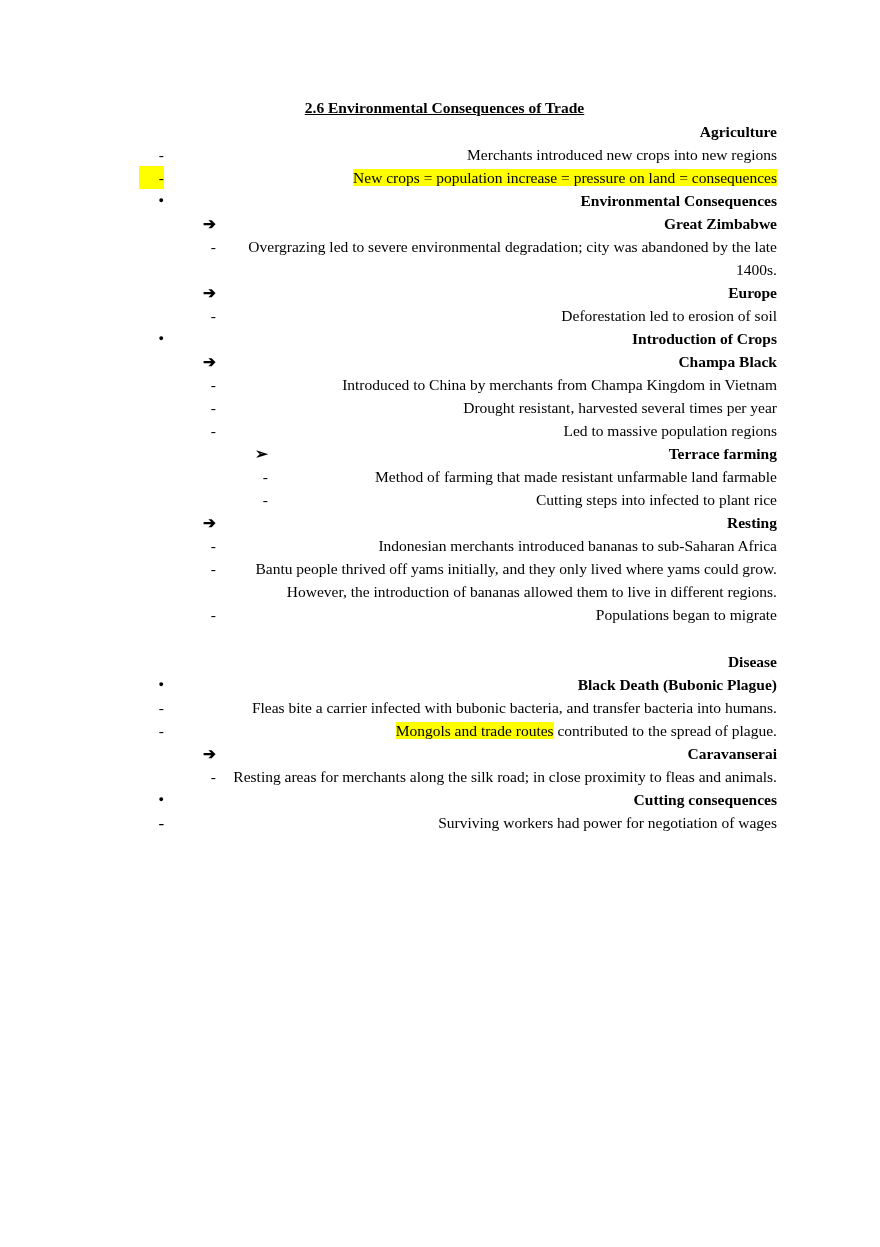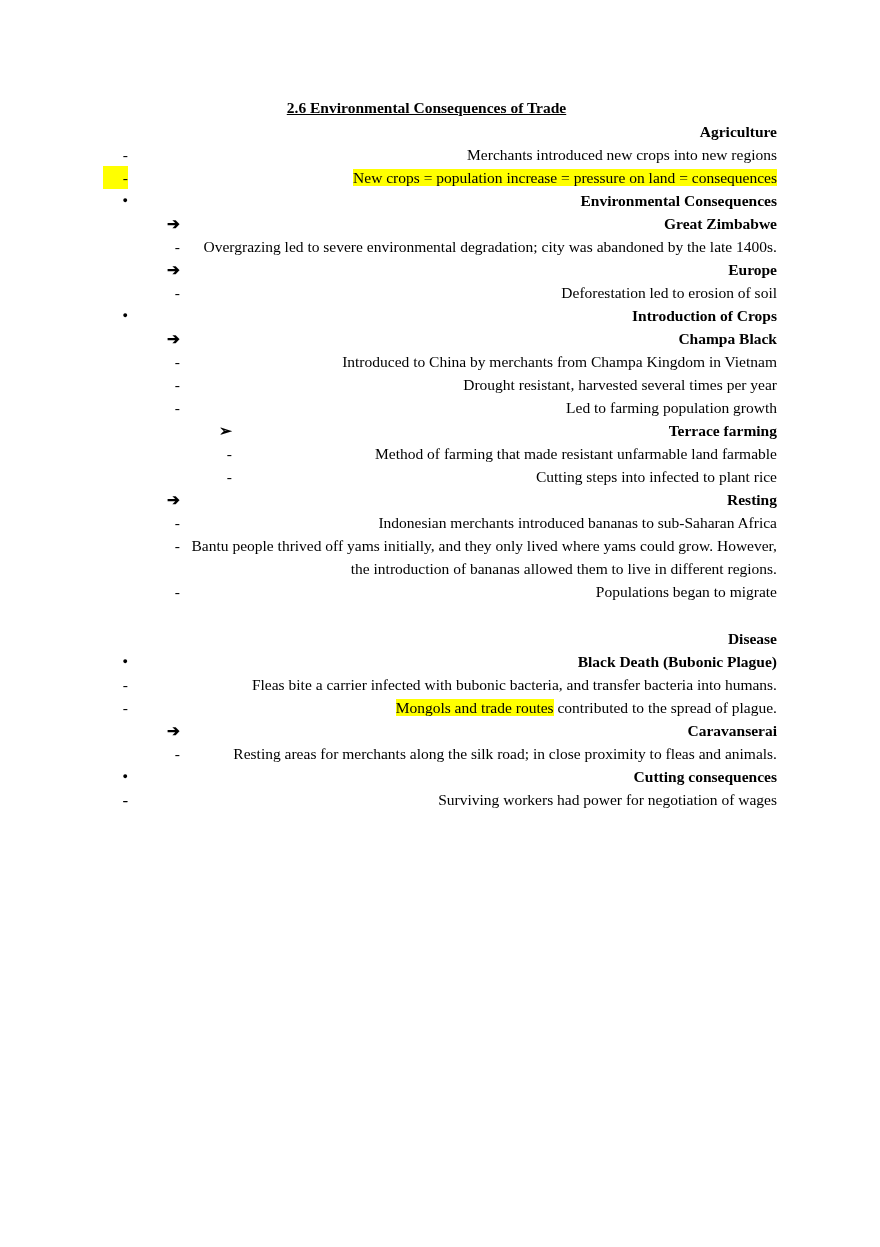--- a/index.html
+++ b/index.html
@@ -8,21 +8,21 @@
     width: 880px;
     height: 1247px;
     font-family: "Liberation Serif", serif;
     font-size: 15.5px;
     color: #000000;
     overflow: hidden;
   }
   .page {
     width: 880px;
     height: 1247px;
-    padding: 96px 103px 40px 76px;
+    padding: 96px 103px 40px 112px;
   }
   .title {
     text-align: center;
     font-weight: bold;
     text-decoration: underline;
     line-height: 24px;
   }
   .line {
     position: relative;
     line-height: 23px;
@@ -55,21 +55,21 @@
       <div class="line" style="padding-left: 52px;"><span class="marker dash hl" style="left: 27px;">-</span><span><span class="hl">New crops = population increase = pressure on land = consequences</span></span></div>
       <div class="line" style="padding-left: 52px;"><span class="marker disc bold" style="left: 27px;">●</span><span class="bold"><span>Environmental Consequences</span></span></div>
       <div class="line" style="padding-left: 104px;"><span class="marker arrow bold" style="left: 79px;">➔</span><span class="bold"><span>Great Zimbabwe</span></span></div>
       <div class="line" style="padding-left: 104px;"><span class="marker dash" style="left: 79px;">-</span><span><span>Overgrazing led to severe environmental degradation; city was abandoned by the late 1400s.</span></span></div>
       <div class="line" style="padding-left: 104px;"><span class="marker arrow bold" style="left: 79px;">➔</span><span class="bold"><span>Europe</span></span></div>
       <div class="line" style="padding-left: 104px;"><span class="marker dash" style="left: 79px;">-</span><span><span>Deforestation led to erosion of soil</span></span></div>
       <div class="line" style="padding-left: 52px;"><span class="marker disc bold" style="left: 27px;">●</span><span class="bold"><span>Introduction of Crops</span></span></div>
       <div class="line" style="padding-left: 104px;"><span class="marker arrow bold" style="left: 79px;">➔</span><span class="bold"><span>Champa Black</span></span></div>
       <div class="line" style="padding-left: 104px;"><span class="marker dash" style="left: 79px;">-</span><span><span>Introduced to China by merchants from Champa Kingdom in Vietnam</span></span></div>
       <div class="line" style="padding-left: 104px;"><span class="marker dash" style="left: 79px;">-</span><span><span>Drought resistant, harvested several times per year</span></span></div>
-      <div class="line" style="padding-left: 104px;"><span class="marker dash" style="left: 79px;">-</span><span><span>Led to farming population growth</span></span></div>
+      <div class="line" style="padding-left: 104px;"><span class="marker dash" style="left: 79px;">-</span><span><span>Led to massive population regions</span></span></div>
       <div class="line" style="padding-left: 156px;"><span class="marker chevron bold" style="left: 131px;">➢</span><span class="bold"><span>Terrace farming</span></span></div>
       <div class="line" style="padding-left: 156px;"><span class="marker dash" style="left: 131px;">-</span><span><span>Method of farming that made resistant unfarmable land farmable</span></span></div>
       <div class="line" style="padding-left: 156px;"><span class="marker dash" style="left: 131px;">-</span><span><span>Cutting steps into infected to plant rice</span></span></div>
       <div class="line" style="padding-left: 104px;"><span class="marker arrow bold" style="left: 79px;">➔</span><span class="bold"><span>Resting</span></span></div>
       <div class="line" style="padding-left: 104px;"><span class="marker dash" style="left: 79px;">-</span><span><span>Indonesian merchants introduced bananas to sub-Saharan Africa</span></span></div>
       <div class="line" style="padding-left: 104px;"><span class="marker dash" style="left: 79px;">-</span><span><span>Bantu people thrived off yams initially, and they only lived where yams could grow. However, the introduction of bananas allowed them to live in different regions.</span></span></div>
       <div class="line" style="padding-left: 104px;"><span class="marker dash" style="left: 79px;">-</span><span><span>Populations began to migrate</span></span></div>
       <div class="spacer"></div>
       <div class="line heading">Disease</div>
       <div class="line" style="padding-left: 52px;"><span class="marker disc bold" style="left: 27px;">●</span><span class="bold"><span>Black Death (Bubonic Plague)</span></span></div>

